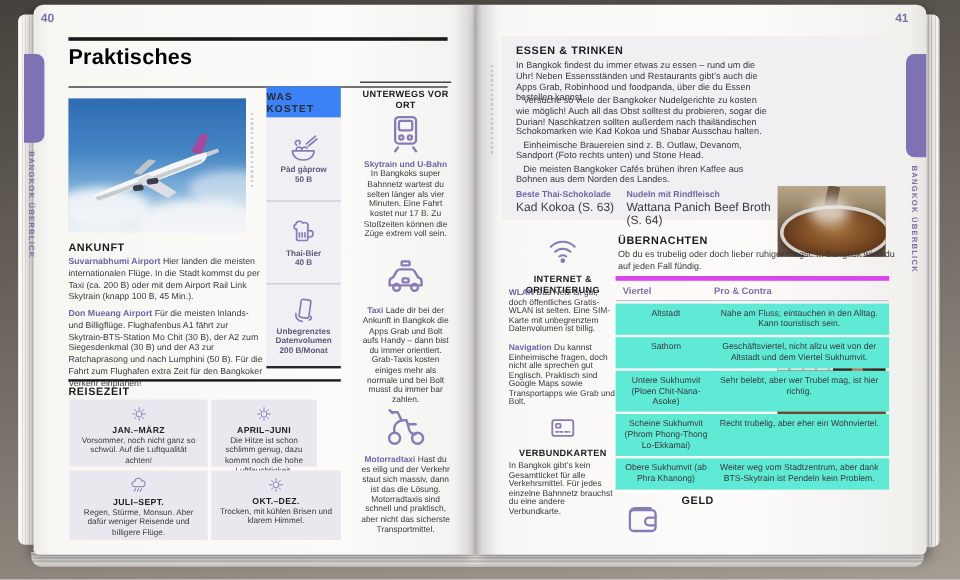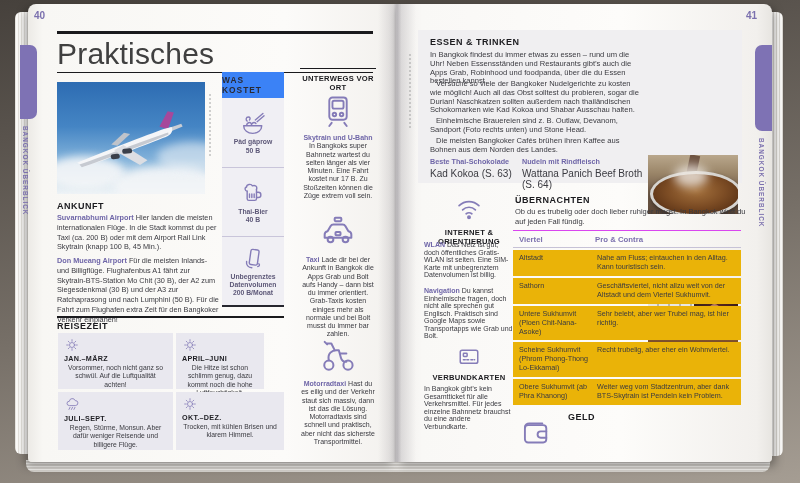--- a/index.html
+++ b/index.html
@@ -25,48 +25,48 @@
     background:repeating-linear-gradient(90deg,#fdfcfa 0 2px,#dcd9d4 2px 3px);}
   .edge-bottom{position:absolute;left:26px;top:460px;width:744px;height:12px;border-radius:0 0 8px 8px;
     background:repeating-linear-gradient(180deg,#f3f1ee 0 1px,#d6d3ce 1px 3px);}
   .abs{position:absolute;}
   .pnum{font-size:10px;font-weight:700;color:#7b70ae;}
   .tab{background:#7e72b4;}
   .tab-l{left:20px;top:45px;width:17px;height:74px;border-radius:0 7px 7px 0;}
   .tab-r{left:755px;top:45px;width:17px;height:86px;border-radius:7px 0 0 7px;}
   .vlabel{writing-mode:vertical-rl;font-size:6.4px;font-weight:700;letter-spacing:1px;color:#7b70ae;white-space:nowrap;}
   .rule{background:#1a1a1d;}
-  .title{font-size:30px;font-weight:400;letter-spacing:.2px;color:#404040;}
+  .title{font-size:18px;font-weight:700;letter-spacing:.2px;color:#000000;}
   .h{font-size:9px;font-weight:700;letter-spacing:.5px;color:#1b1b1f;}
   .h-sm{font-size:7.6px;font-weight:700;letter-spacing:.3px;color:#1b1b1f;}
   .body{font-size:7.3px;line-height:1.34;color:#3a3a40;}
   .lead{color:#6f66a8;font-weight:700;}
   .center{text-align:center;}
   .kostet-head{background:#3b82f6;display:flex;align-items:center;justify-content:center;
     font-size:8.4px;font-weight:700;letter-spacing:1px;color:#2a2a33;}
   .kostet-body{background:#f0eff4;border-bottom:2px solid #26262e;}
   .kostet-item{height:69px;display:flex;flex-direction:column;align-items:center;justify-content:center;padding:2px 2px;box-sizing:border-box;}
   .kostet-item + .kostet-item{border-top:1px solid #c9c5da;}
   .kostet-label{font-size:6.8px;font-weight:700;color:#5d5878;text-align:center;line-height:1.2;}
-  .rz-box{background:#e9e8ef;box-sizing:border-box;padding:4px 6px;display:flex;flex-direction:column;align-items:flex-start;}
+  .rz-box{background:#e9e8ef;box-sizing:border-box;padding:4px 6px;display:flex;flex-direction:column;align-items:center;}
   .rz-period{font-size:7.2px;font-weight:700;letter-spacing:.3px;color:#1d1d22;margin:1px 0 1px;}
   .rz-text{font-size:6.8px;line-height:1.24;color:#3a3a40;text-align:center;}
   .icon{display:flex;align-items:center;justify-content:center;}
   .icon svg{stroke:#857cb8;fill:none;stroke-width:2.4;stroke-linecap:round;stroke-linejoin:round;}
   .uv-p{font-size:7px;line-height:1.18;color:#3a3a40;text-align:center;}
   .panel{background:#f0eff1;}
   .essen-p{font-size:7.6px;line-height:1.16;color:#3a3a40;}
   .cap-t{font-size:7.2px;font-weight:700;color:#6f66a8;}
   .cap-x{font-size:10px;color:#3a3a40;margin-top:2px;}
   .net-p{font-size:7px;line-height:1.08;color:#3a3a40;}
   .tbl{width:228px;}
-  .tbl-head{display:flex;border-top:1px solid #d946ef;border-bottom:1px solid #c6c2d6;padding:4px 0 3px 6px;}
+  .tbl-head{display:flex;border-top:4px solid #d946ef;border-bottom:1px solid #c6c2d6;padding:4px 0 3px 6px;}
   .tbl-head .c1{width:76px;}
   .tbl-hcell{font-size:7.8px;font-weight:700;color:#7b70ae;}
-  .row{display:flex;background:#eab308;margin-top:2px;padding:4px 6px;box-sizing:border-box;}
+  .row{display:flex;background:#5eead4;margin-top:2px;padding:4px 6px;box-sizing:border-box;text-align:center;}
   .row .c1{width:72px;flex:none;padding-right:6px;font-size:7.2px;line-height:1.24;color:#3a3a40;}
   .row .c2{flex:1;font-size:7.2px;line-height:1.24;color:#3a3a40;}
   .credit{background:repeating-linear-gradient(180deg,#9a9a9a 0 2px,transparent 2px 4px);opacity:.45;width:2px;}
   
   .ph{overflow:hidden;position:relative;}
   .ph-sky{background:linear-gradient(180deg,#2d6cb2 0%,#4585c4 40%,#7fb0d9 68%,#cfe0ec 88%,#eef3f6 100%);}
   .cloud{position:absolute;background:#f4f6f8;border-radius:50%;filter:blur(4px);opacity:.9;}
   .ph-wok{background:linear-gradient(180deg,#b9a78c 0%,#9b8669 30%,#7b6550 55%,#5c4636 100%);}
   .wok-rim{position:absolute;left:2px;top:16px;width:86px;height:40px;border-radius:50%;
     background:radial-gradient(ellipse at 50% 42%,#a4713d 0%,#7c4c24 48%,#5e3517 78%,#4a2a12 100%);

